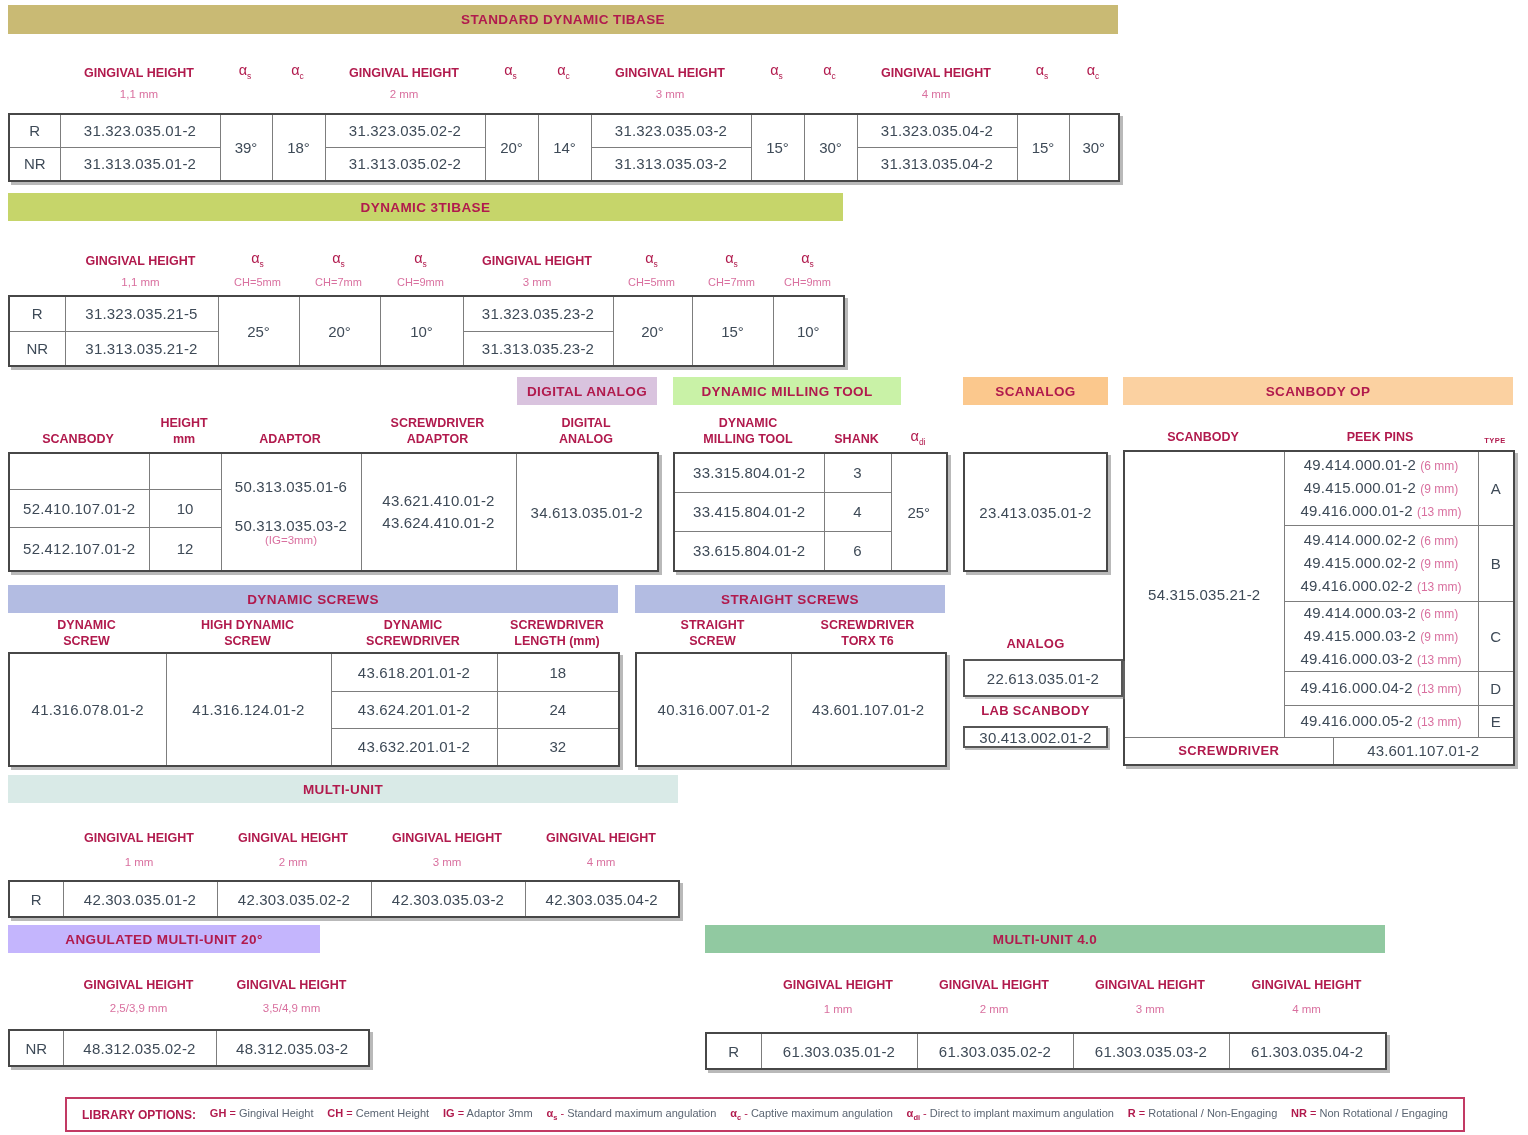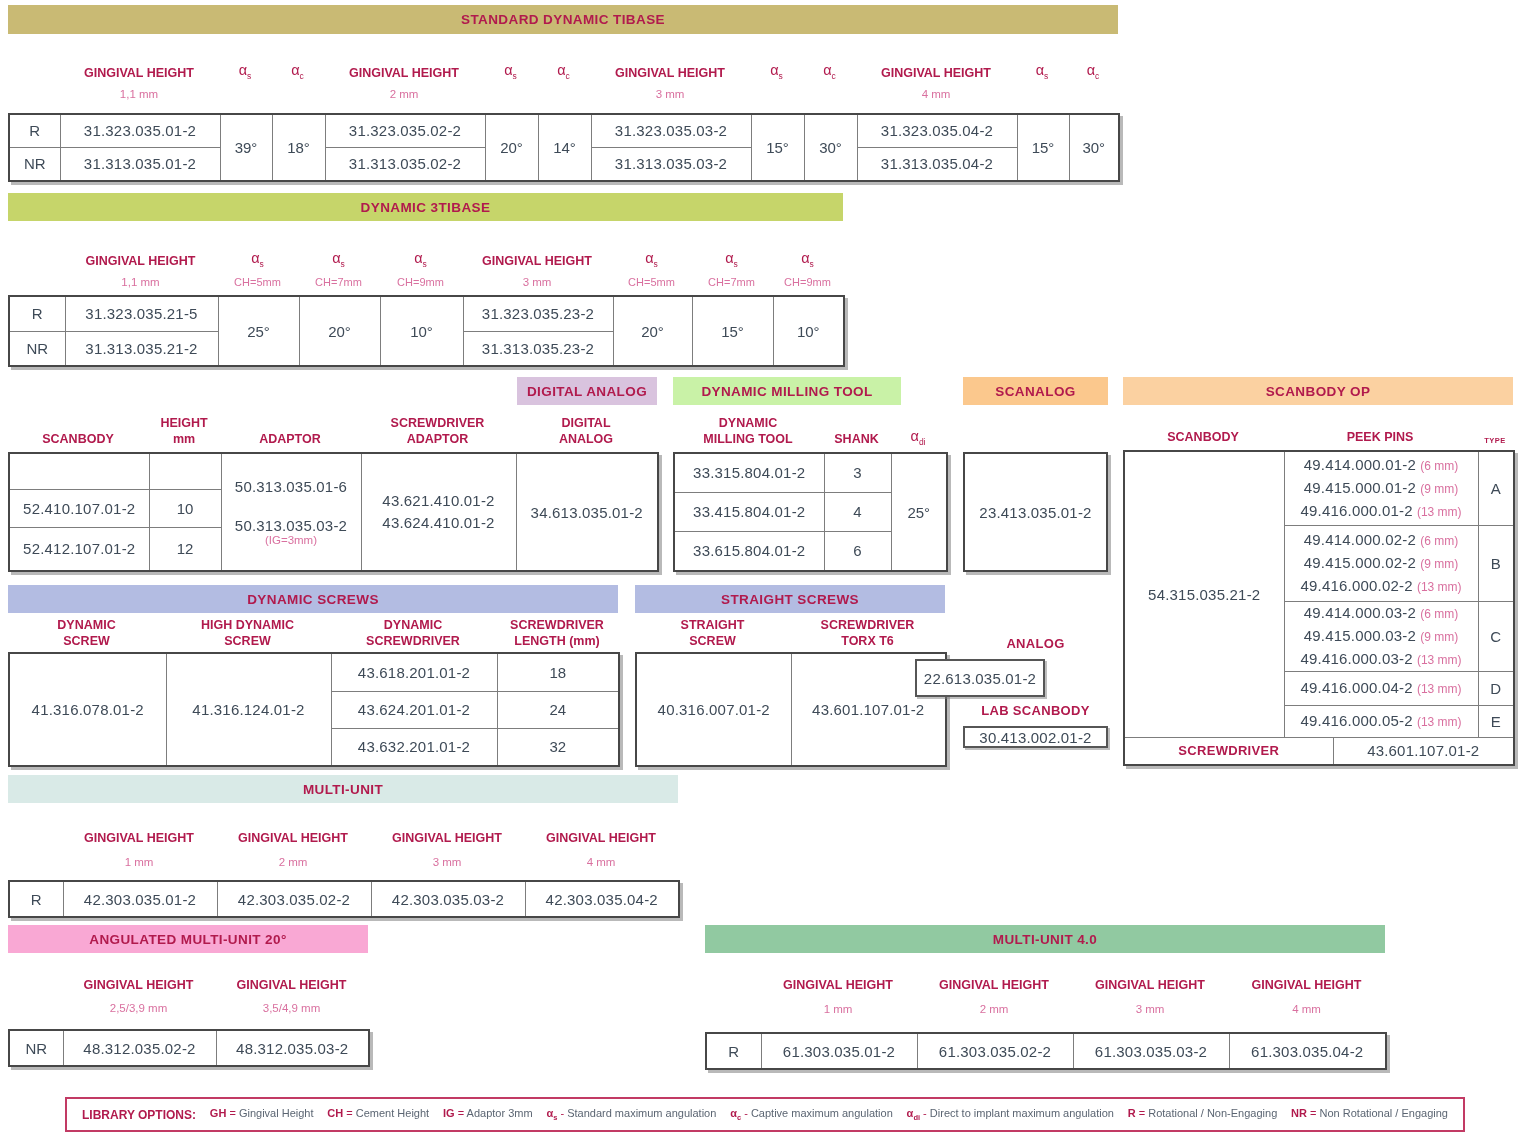--- a/index.html
+++ b/index.html
@@ -464,21 +464,21 @@
       </colgroup>
     <tbody>
         <tr style="height:113px">
       <td class="pn">40.316.007.01-2</td>
       <td class="pn">43.601.107.01-2</td>
     </tr>
   </tbody>
     </table>
 
   <div class="mini-lbl" style="left:963px;top:636px;width:145px">ANALOG</div>
-  <div class="box" style="left:915px;top:659px;width:130px;height:38px">
+  <div class="box" style="left:963px;top:659px;width:160px;height:38px">
     <span class="pn">22.613.035.01-2</span>
   </div>
   <div class="mini-lbl" style="left:963px;top:703px;width:145px">LAB SCANBODY</div>
   <div class="box" style="left:963px;top:726px;width:145px;height:22px">
     <span class="pn">30.413.002.01-2</span>
   </div>
 
   <div class="sec-hdr" style="left:8px;top:775px;width:670px;background:#d9eae7">MULTI-UNIT</div>
 
   <table class="lbl" style="left:8px;top:815px;width:670px">
@@ -519,21 +519,21 @@
         <tr style="height:36px">
       <td>R</td>
       <td class="pn">42.303.035.01-2</td>
       <td class="pn">42.303.035.02-2</td>
       <td class="pn">42.303.035.03-2</td>
       <td class="pn">42.303.035.04-2</td>
     </tr>
   </tbody>
     </table>
 
-  <div class="sec-hdr" style="left:8px;top:925px;width:360px;background:#f9a8d4">ANGULATED MULTI-UNIT 20°</div>
+  <div class="sec-hdr" style="left:8px;top:925px;width:312px;background:#c4b5fd">ANGULATED MULTI-UNIT 20°</div>
 
   <table class="lbl" style="left:8px;top:962px;width:360px">
     <colgroup>
         <col style="width:54px">
         <col style="width:153px">
         <col style="width:153px">
       </colgroup>
     <tbody>
         <tr class="ghrow" style="height:32px">
       <td></td>

